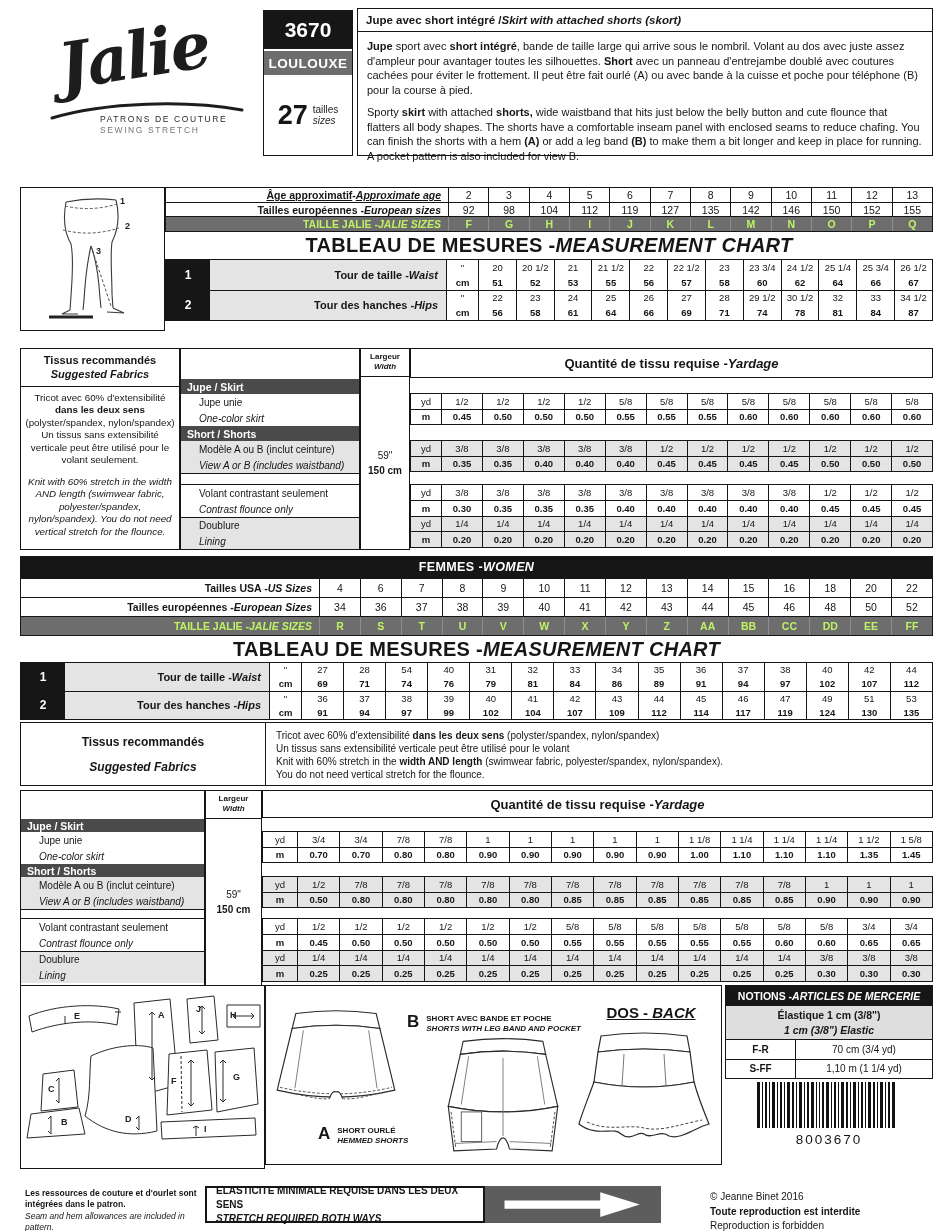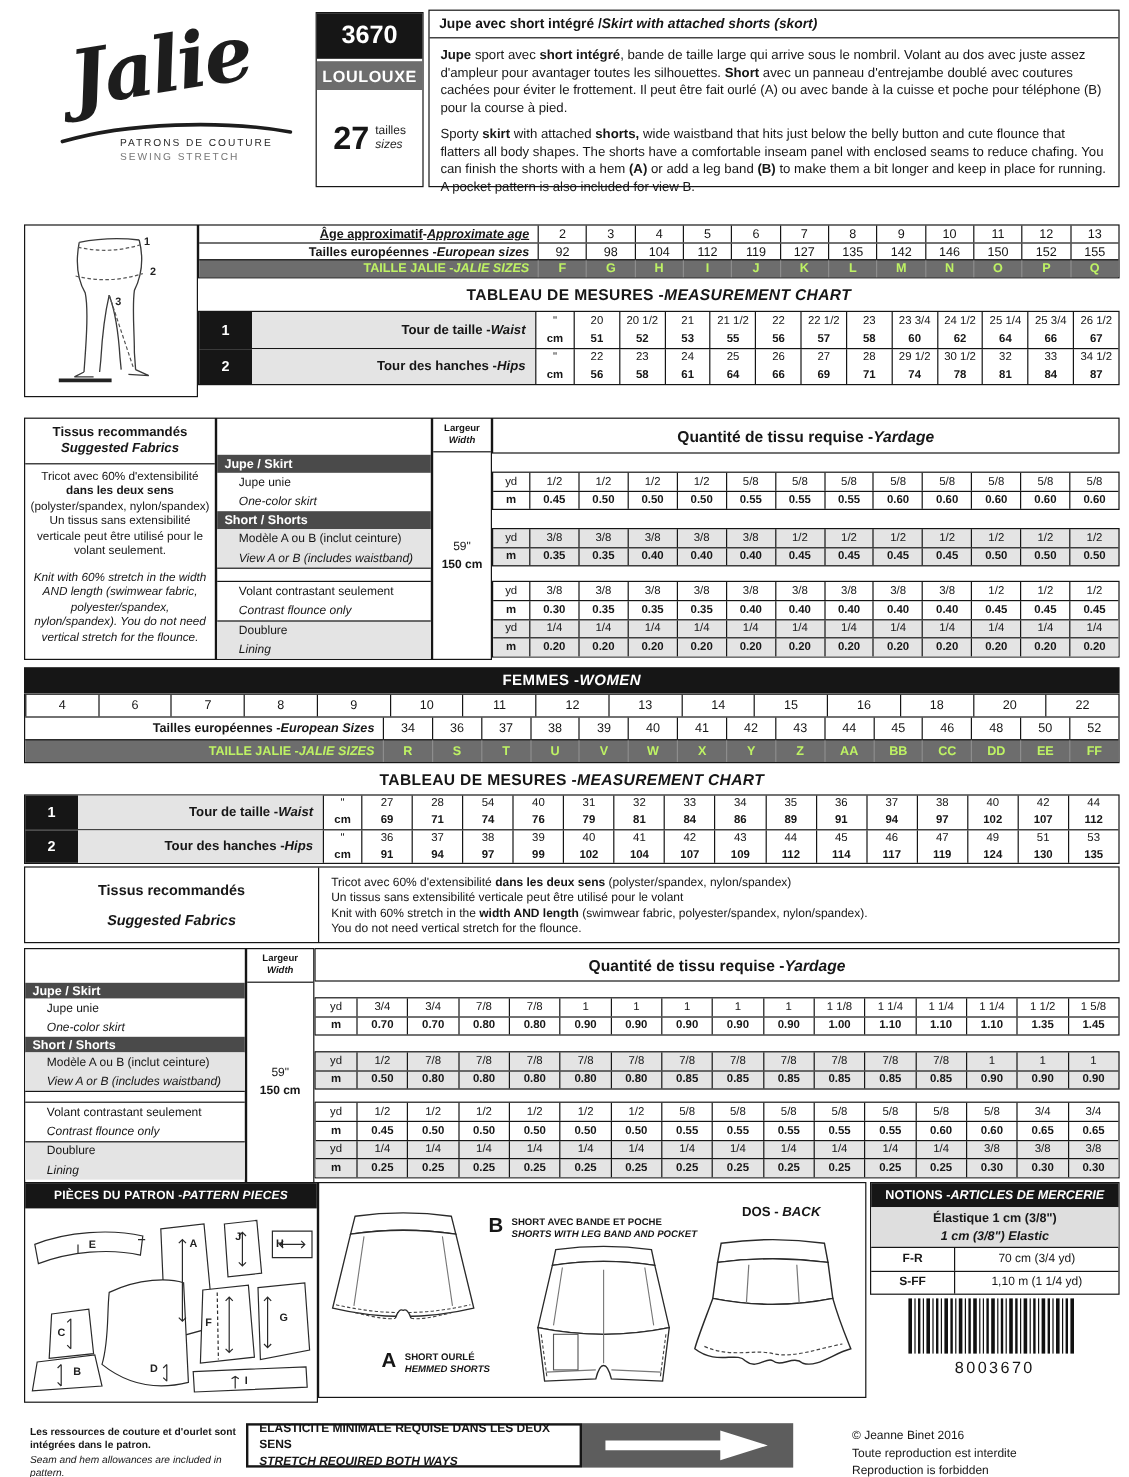--- a/index.html
+++ b/index.html
@@ -35,21 +35,21 @@
   .srow + .srow { border-top:1px solid #161616; }
   .slabel { display:flex; align-items:center; justify-content:flex-end; padding-right:7px;
     font-weight:bold; font-size:10.5px; }
   .cells { flex:1; display:flex; }
   .cells .cell { flex:1; border-left:1px solid #161616; display:flex; align-items:center;
     justify-content:center; font-size:10.5px; }
   .jalie-row { background:#6d6d6d; color:#bef264; }
   .jalie-row .cell { border-left:1px solid #8d8d8d; font-weight:bold; }
 
   .chart-title { display:flex; align-items:center; justify-content:center;
-    font-size:13px; font-weight:bold; letter-spacing:.3px; }
+    font-size:20px; font-weight:bold; letter-spacing:.3px; }
 
   
   .chart { border:1.5px solid #161616; display:flex; flex-direction:column; background:#fff; }
   .crow { flex:1; display:flex; }
   .crow + .crow { border-top:1.5px solid #161616; }
   .cnum { background:#161616; color:#fff; font-weight:bold; font-size:12px;
     display:flex; align-items:center; justify-content:center; }
   .clabel { background:#e4e4e4; font-weight:bold; font-size:11px; display:flex;
     align-items:center; justify-content:flex-end; padding-right:8px; }
   .cunit { display:flex; flex-direction:column; font-size:9.5px; border-left:1px solid #161616; }
@@ -91,42 +91,42 @@
   .ym .yunit, .ym .cell { font-weight:bold; }
   .yshade { background:#e4e4e4; }
 
   
   .pieces-head { background:#161616; color:#fff; font-weight:bold; font-size:10px;
     display:flex; align-items:center; justify-content:center; height:21px; letter-spacing:.2px; }
   .pletter { position:absolute; font-size:9px; font-weight:bold; color:#222; }
   .garment-cap { font-size:8px; font-weight:bold; line-height:1.3; }
   .garment-cap .it { font-style:italic; }
   .big-letter { font-size:17px; font-weight:bold; }
-  .back-title { font-size:11px; font-weight:bold; }
+  .back-title { font-size:15px; font-weight:bold;text-decoration:underline; }
   .notions { border:1.5px solid #161616; display:flex; flex-direction:column; background:#fff; }
   .notions-head { background:#161616; color:#fff; font-weight:bold; font-size:10.5px; height:20px;
     display:flex; align-items:center; justify-content:center; }
   .notions-elastic { background:#dedede; border-bottom:1.5px solid #161616; flex:0 0 34px;
     display:flex; flex-direction:column; align-items:center; justify-content:center;
     font-size:10.5px; font-weight:bold; line-height:1.35; }
   .notions-row { flex:1; display:flex; font-size:10px; }
   .notions-row + .notions-row { border-top:1px solid #161616; }
   .notions-size { width:70px; border-right:1px solid #161616; display:flex; align-items:center;
     justify-content:center; font-weight:bold; }
   .notions-qty { flex:1; display:flex; align-items:center; justify-content:center; }
   .barcode-num { text-align:center; font-size:13.5px; letter-spacing:2px; margin-top:2px; }
   .seam-note { font-size:8.5px; line-height:1.35; }
   .seam-note .fr { font-weight:bold; }
   .seam-note .en { font-style:italic; }
   .stretch-box { border:2px solid #161616; display:flex; flex-direction:column; justify-content:center;
     padding-left:9px; font-size:10px; font-weight:bold; line-height:1.4; background:#fff; }
   .stretch-box .en { font-style:italic; }
   .arrow-block { background:#5d5d5d; display:flex; align-items:center; justify-content:center; }
   .copyright { font-size:10px; text-align:left; line-height:1.45; }
-  .copyright .c2 { font-weight:normal; }
+  .copyright .c2 { font-weight:bold; }
   svg { display:block; }
 </style>
 </head>
 <body>
 
 <div class="page">
 
   <div class="abs" style="left:28px;top:10px;width:232px;height:145px;">
     <div class="logo-script abs" style="left:30px;top:8px;">Jalie</div>
     <svg class="logo-swash" width="200" height="30" viewBox="0 0 200 30">
@@ -546,20 +546,21 @@
             <div class="cell">0.20</div>
           </div>
       </div>
     </div>
   </div>
 
   <div class="abs bar" style="left:20px;top:556px;width:913px;height:22px;">FEMMES - <i>WOMEN</i></div>
 
   <div class="abs sizes" style="left:20px;top:578px;width:913px;height:58px;">
     <div class="srow">
+      <div class="slabel" style="width:298px;">Tailles USA - <i>US Sizes</i></div>
       <div class="cells">
           <div class="cell">4</div>
           <div class="cell">6</div>
           <div class="cell">7</div>
           <div class="cell">8</div>
           <div class="cell">9</div>
           <div class="cell">10</div>
           <div class="cell">11</div>
           <div class="cell">12</div>
           <div class="cell">13</div>
@@ -970,21 +971,20 @@
             <div class="cell">0.25</div>
             <div class="cell">0.30</div>
             <div class="cell">0.30</div>
             <div class="cell">0.30</div>
           </div>
       </div>
     </div>
   </div>
 
   <div class="abs b" style="left:20px;top:985px;width:245px;height:184px;">
-    <div class="pieces-head">PIÈCES DU PATRON - <i>PATTERN PIECES</i></div>
     <div style="position:relative;width:100%;height:158px;">
       <svg width="242" height="158" viewBox="0 0 242 158">
         <g stroke="#2a2a2a" stroke-width="1" fill="#fff">
           <path d="M8,30 C35,19 72,17 98,23 L96,39 C70,33 38,36 11,46 Z"></path>
           <path d="M113,17 L149,13 L157,99 L117,110 Z"></path>
           <path d="M166,13 L193,10 L197,54 L169,57 Z"></path>
           <path d="M206,19 L239,19 L239,41 L206,41 Z"></path>
           <path d="M22,88 L53,84 L57,121 L20,125 Z"></path>
           <path d="M70,70 C95,58 120,58 132,62 L136,145 C108,152 84,146 64,130 C70,110 68,88 70,70 Z"></path>
           <path d="M10,128 L58,122 L64,148 L6,152 Z"></path>

